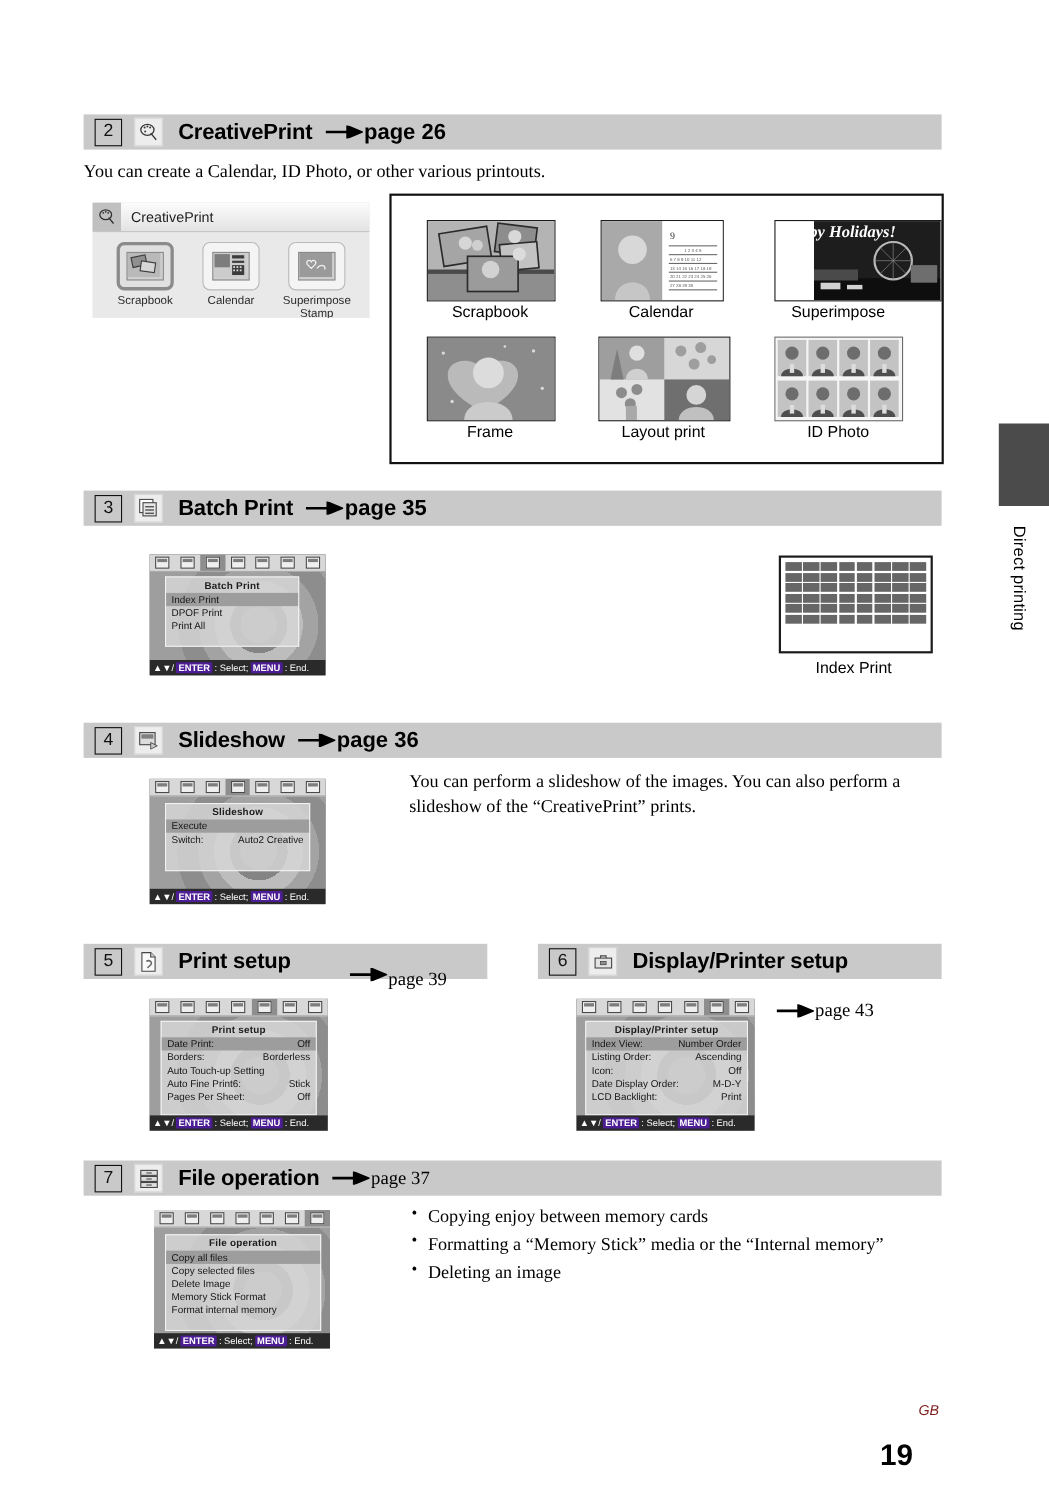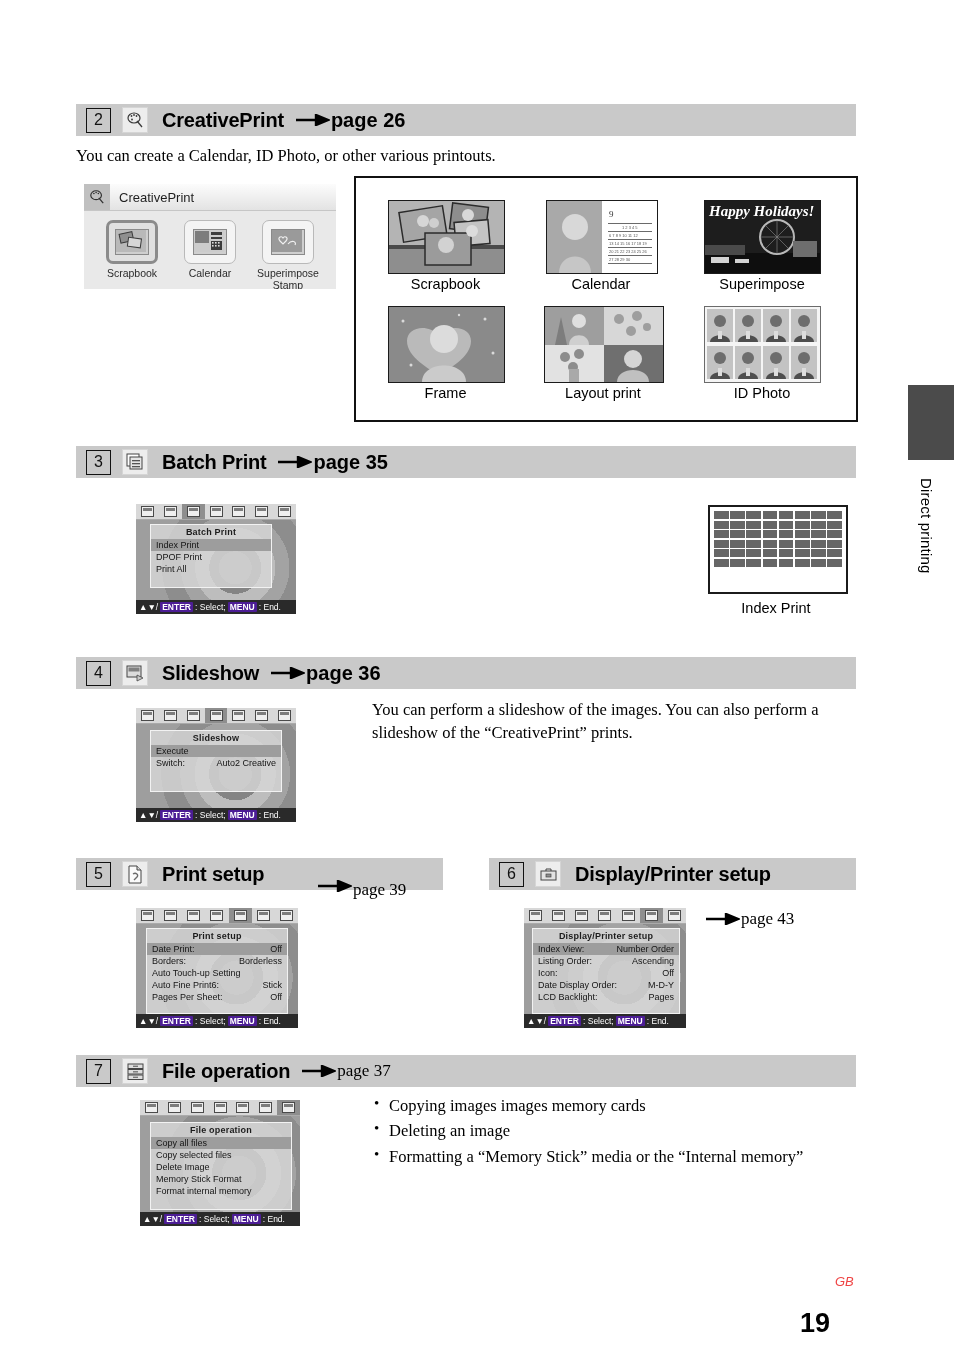--- a/index.html
+++ b/index.html
@@ -140,21 +140,21 @@
     color:#000;writing-mode:vertical-rl;white-space:nowrap;letter-spacing:0.2px;
   }
 
   
   .pnum{
     position:absolute;font-family:"Liberation Sans",sans-serif;font-size:27px;
     font-weight:bold;color:#000;
   }
   .pnum-gb{
     position:absolute;font-family:"Liberation Sans",sans-serif;font-size:13px;
-    font-style:italic;color:#ef4444;
+    font-style:italic;color:#7f1d1d;
   }
   ul.bl{margin:0;padding:0;list-style:none;}
   ul.bl li{position:relative;padding-left:17px;margin-bottom:2px;}
   ul.bl li::before{content:"\2022";position:absolute;left:2px;top:-1px;font-size:15px;}
 
   
   .ixgrid{display:grid;grid-template-columns:repeat(8,1fr);gap:1.5px;padding:4px;}
   .ixgrid i{display:block;height:8px;background:#666;}
 </style>
 </head>
@@ -296,21 +296,21 @@
           <text x="75" y="28">1 2 3 4 5</text>
           <text x="62" y="36">6 7 8 9 10 11 12</text>
           <text x="62" y="44">13 14 15 16 17 18 19</text>
           <text x="62" y="52">20 21 22 23 24 25 26</text>
           <text x="62" y="60">27 28 29 30</text>
         </g>
       </svg>
     </div>
     <div class="caption" style="left:180px;top:98px;width:130px;">Calendar</div>
 
-    <div class="thumb" style="left:348px;top:22px;width:115px;height:72px;">
+    <div class="thumb" style="left:348px;top:22px;width:115px;height:72px;padding-left:35px;">
       <svg width="115" height="72" viewBox="0 0 115 72" preserveAspectRatio="none">
         <rect width="115" height="72" fill="#1d1d1d"></rect>
         <rect x="0" y="52" width="115" height="20" fill="#0e0e0e"></rect>
         <circle cx="72" cy="36" r="17" fill="none" stroke="#b9b9b9" stroke-width="2"></circle>
         <g stroke="#8d8d8d" stroke-width="0.6">
           <line x1="72" y1="19" x2="72" y2="53"></line>
             <line x1="55" y1="36" x2="89" y2="36"></line>
           <line x1="60" y1="24" x2="84" y2="48"></line>
             <line x1="60" y1="48" x2="84" y2="24"></line>
         </g>
@@ -742,21 +742,21 @@
       <div class="lcd-row">
         <span>Icon:</span>
         <span class="val">Off</span>
       </div>
       <div class="lcd-row">
         <span>Date Display Order:</span>
         <span class="val">M-D-Y</span>
       </div>
       <div class="lcd-row">
         <span>LCD Backlight:</span>
-        <span class="val">Pages</span>
+        <span class="val">Print</span>
       </div>
     </div>
     <div class="lcd-foot">
       <span>▲▼/</span>
       <span class="kbox">ENTER</span>
       <span>: Select;</span>
       <span class="kbox">MENU</span>
       <span>: End.</span>
     </div>
   </div>
@@ -840,23 +840,23 @@
       <span>▲▼/</span>
       <span class="kbox">ENTER</span>
       <span>: Select;</span>
       <span class="kbox">MENU</span>
       <span>: End.</span>
     </div>
   </div>
 
   <div class="btext" style="left:372px;top:1094px;width:440px;">
     <ul class="bl">
-      <li>Copying images images memory cards</li>
+      <li>Copying enjoy between memory cards</li>
+      <li>Formatting a “Memory Stick” media or the “Internal memory”</li>
       <li>Deleting an image</li>
-      <li>Formatting a “Memory Stick” media or the “Internal memory”</li>
     </ul>
   </div>
 
   <div class="side-block" style="left:908px;top:385px;width:46px;height:75px;"></div>
   <div class="side-text" style="left:918px;top:478px;">Direct printing</div>
 
   <div class="pnum" style="left:800px;top:1268px;margin-top:40px;">19</div>
   <div class="pnum-gb" style="left:835px;top:1274px;">GB</div>
 
 </div>

